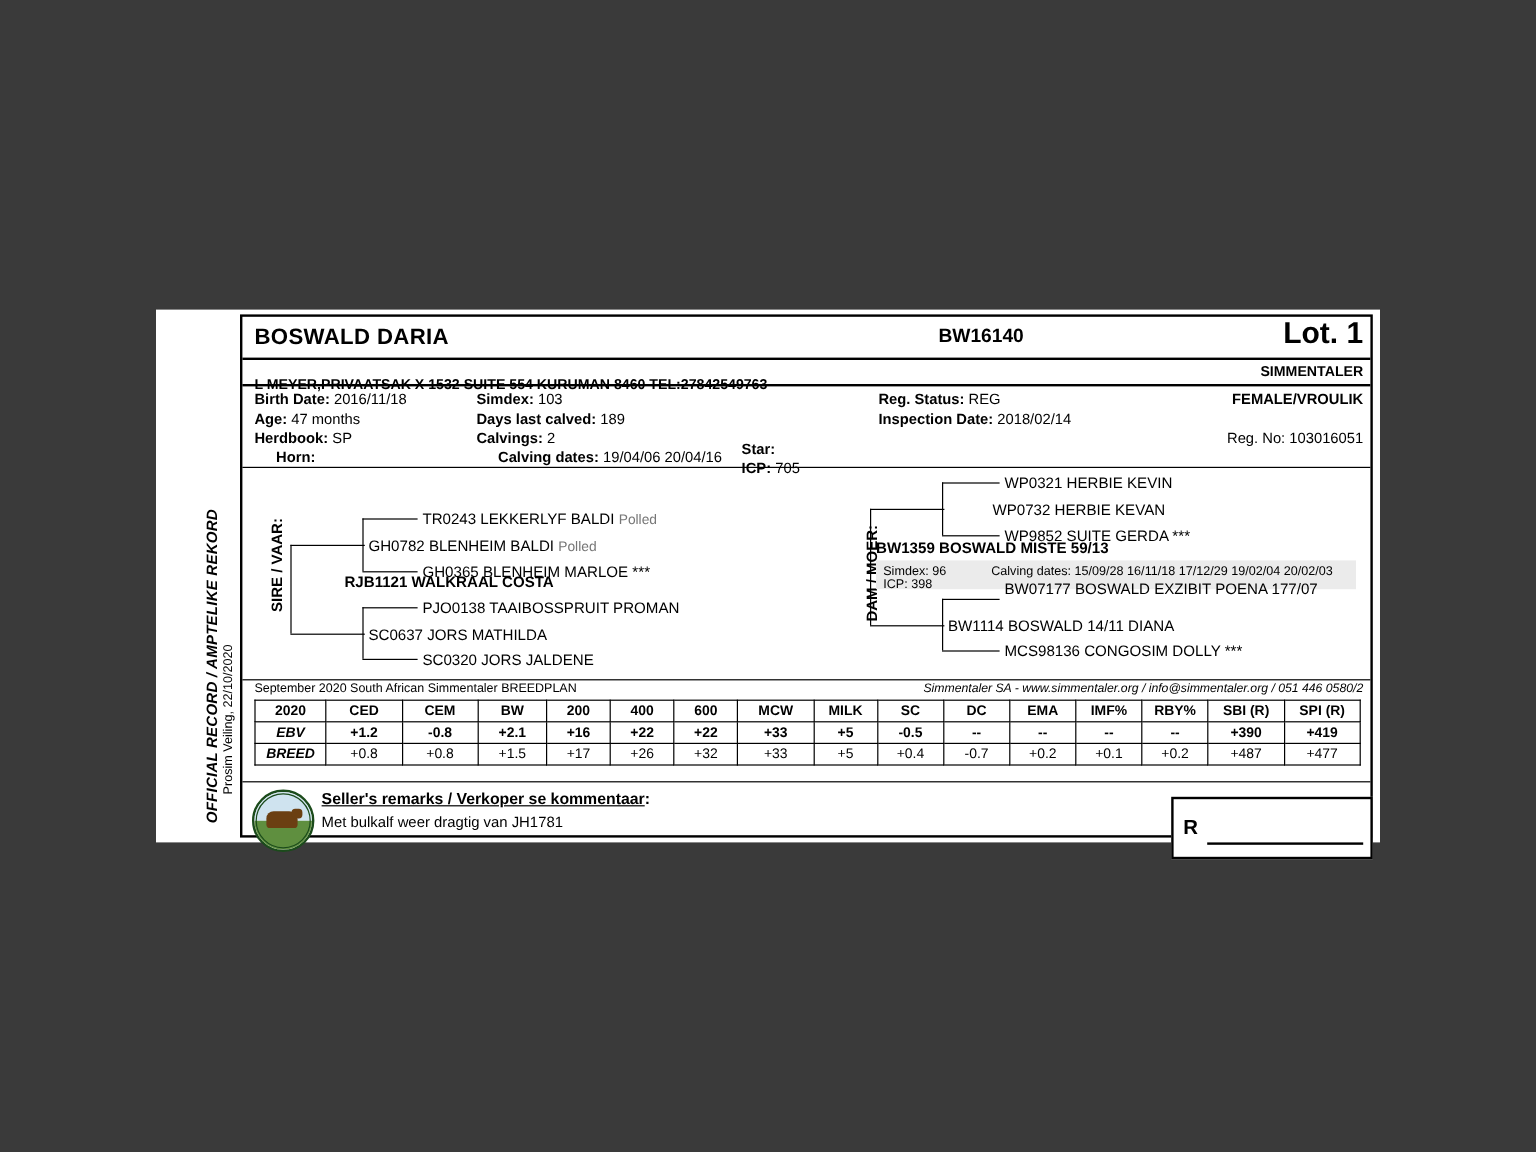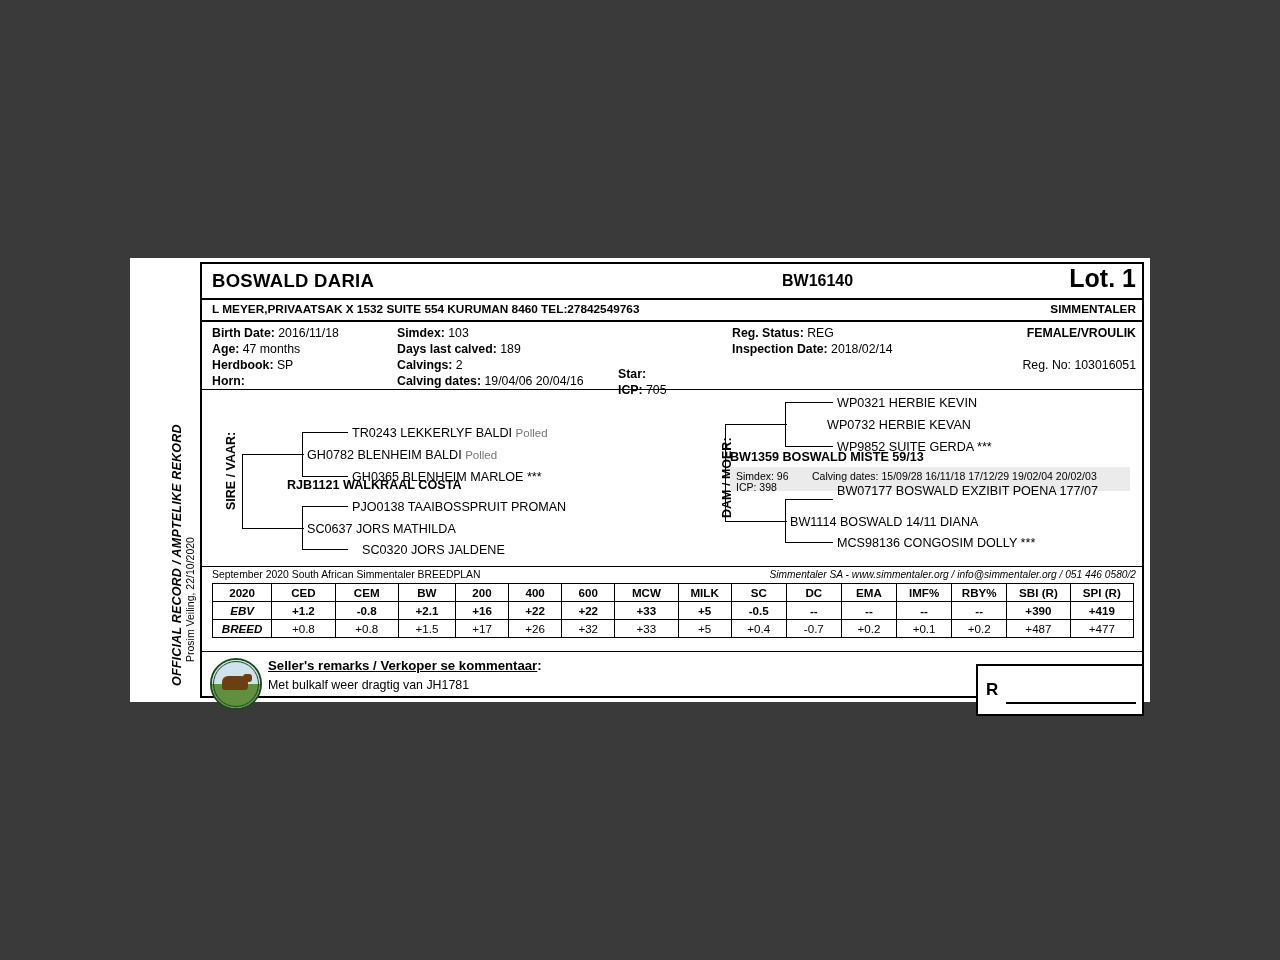--- a/index.html
+++ b/index.html
@@ -15,29 +15,29 @@
   .vt1{transform:rotate(-90deg);left:10px;top:424px;font-style:italic;font-weight:bold;font-size:12.5px;letter-spacing:.2px;}
   .vt2{transform:rotate(-90deg);left:24px;top:400px;font-size:10.5px;}
 
   
   .hdr{position:relative;height:34px;border-bottom:2px solid #000;}
   .hdr .name{position:absolute;left:10px;top:6px;font-size:18.5px;font-weight:bold;letter-spacing:.3px;}
   .hdr .reg{position:absolute;left:580px;top:8px;font-size:16px;font-weight:bold;}
   .hdr .lot{position:absolute;right:6px;top:0px;font-size:25px;font-weight:bold;}
 
   .subhdr{position:relative;height:20px;border-bottom:2px solid #000;}
-  .subhdr .addr{position:absolute;left:10px;top:2px;font-size:11.8px;font-weight:bold;}
+  .subhdr .addr{position:absolute;left:10px;top:13px;font-size:11.8px;font-weight:bold;}
   .subhdr .breed{position:absolute;right:6px;top:2px;font-size:11.8px;font-weight:bold;}
 
   
   .info{position:relative;height:67px;border-bottom:1px solid #000;font-size:12.3px;}
   .info .lbl{font-weight:bold;}
   .info .row{position:absolute;}
   .c1{left:10px;} .c2{left:195px;} .c3{left:416px;margin-top:41px;} .c4{left:530px;} .c5{right:6px;}
-  .r1{top:4px;} .r2{top:20px;} .r3{top:36px;} .r4{top:52px;}
+  .r1{top:4px;} .r2{top:20px;} .r3{top:36px;} .r4{top:52px;margin-left:18px;}
 
   
   .ped{position:relative;height:176px;border-bottom:1px solid #000;}
   .ped .sidelab{position:absolute;font-weight:bold;font-size:12.5px;white-space:nowrap;transform:rotate(-90deg);transform-origin:left top;}
   .sire-lab{left:22px;top:120px;}
   .dam-lab{left:518px;top:128px;}
 
   .pnode{position:absolute;font-size:12.6px;white-space:nowrap;}
   .pnode.b{font-weight:bold;}
   .pnode.small{font-size:10.5px;font-weight:normal;}
@@ -173,39 +173,39 @@
         <span class="polled">Polled</span>
       </div>
       <div class="pnode" style="left:150px;top:36px;">
         <span>TR0243 LEKKERLYF BALDI</span>
         <span class="polled">Polled</span>
       </div>
       <div class="pnode" style="left:150px;top:80px;">GH0365 BLENHEIM MARLOE ***</div>
 
       <div class="pnode" style="left:105px;top:132px;">SC0637 JORS MATHILDA</div>
       <div class="pnode" style="left:150px;top:110px;">PJO0138 TAAIBOSSPRUIT PROMAN</div>
-      <div class="pnode" style="left:160px;top:153px;">SC0320 JORS JALDENE</div>
+      <div class="pnode" style="left:150px;top:153px;">SC0320 JORS JALDENE</div>
 
       <div class="ln vl" style="left:40px;top:64px;height:74px;"></div>
       <div class="ln hl" style="left:40px;top:64px;width:62px;"></div>
       <div class="ln hl" style="left:40px;top:138px;width:62px;"></div>
       <div class="ln vl" style="left:100px;top:42px;height:44px;"></div>
       <div class="ln hl" style="left:100px;top:42px;width:46px;"></div>
       <div class="ln hl" style="left:100px;top:86px;width:46px;"></div>
       <div class="ln vl" style="left:100px;top:116px;height:43px;"></div>
       <div class="ln hl" style="left:100px;top:116px;width:46px;"></div>
       <div class="ln hl" style="left:100px;top:159px;width:46px;"></div>
 
       <div class="damband"></div>
       <div class="pnode b" style="left:528px;top:60px;">BW1359 BOSWALD MISTE 59/13</div>
       <div class="pnode small" style="left:534px;top:80px;">
         <span>Simdex:</span>
         <span>96</span>
       </div>
-      <div class="pnode small" style="left:610px;top:80px;">
+      <div class="pnode small" style="left:624px;top:80px;">
         <span>Calving dates:</span>
         <span>15/09/28   16/11/18   17/12/29   19/02/04   20/02/03</span>
       </div>
       <div class="pnode small" style="left:534px;top:91px;">
         <span>ICP:</span>
         <span>398</span>
       </div>
 
       <div class="pnode" style="left:588px;top:28px;margin-left:37px;">WP0732 HERBIE KEVAN</div>
       <div class="pnode" style="left:635px;top:6px;text-align:right;">WP0321 HERBIE KEVIN</div>

